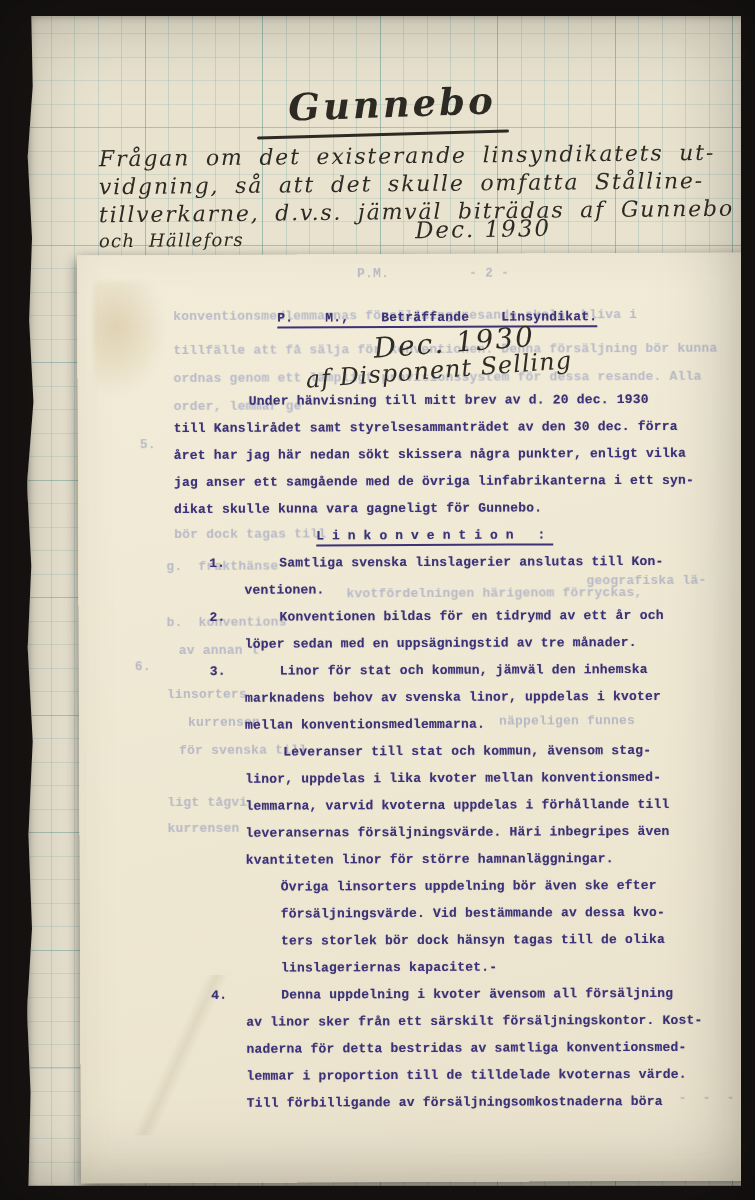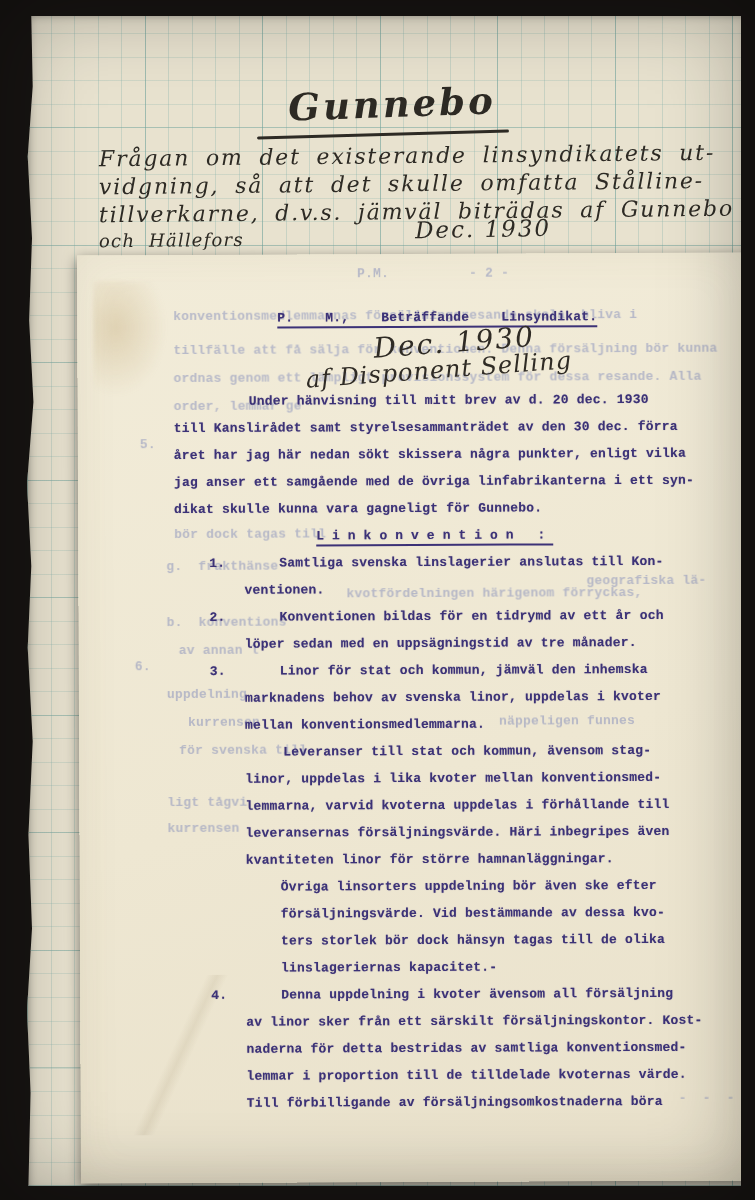--- a/index.html
+++ b/index.html
@@ -89,21 +89,21 @@
           <div class="ghost" style="left: 96px; top: 116px;">ordnas genom ett lämpligt provisionssystem för dessa resande. Alla</div>
           <div class="ghost" style="left: 96px; top: 144px;">order, lemmar ge</div>
           <div class="ghost" style="left: 62px; top: 182px;">5.</div>
           <div class="ghost" style="left: 96px; top: 272px;">bör dock tagas till</div>
           <div class="ghost" style="left: 508px; top: 276px; margin-top: 44px;">geografiska lä-</div>
           <div class="ghost" style="left: 88px; top: 304px;">g.  frakthänse</div>
           <div class="ghost" style="left: 268px; top: 332px;">kvotfördelningen härigenom förryckas,</div>
           <div class="ghost" style="left: 88px; top: 360px;">b.  konventions</div>
           <div class="ghost" style="left: 88px; top: 388px; margin-left: 12px;">av annan l</div>
           <div class="ghost" style="left: 56px; top: 404px;">6.</div>
-          <div class="ghost" style="left: 88px; top: 432px;">uppdelning</div>
+          <div class="ghost" style="left: 88px; top: 432px;">linsorters</div>
           <div class="ghost" style="left: 88px; top: 460px; margin-left: 21px;">kurrensen</div>
           <div class="ghost" style="left: 420px; top: 460px;">näppeligen funnes</div>
           <div class="ghost" style="left: 100px; top: 488px;">för svenska till</div>
           <div class="ghost" style="left: 88px; top: 540px; text-align: right;">ligt tågvi</div>
           <div class="ghost" style="left: 88px; top: 566px;">kurrensen</div>
           <div class="ghost" style="left: 598px; top: 838px;">-  -  -</div>
         </div>
 
       <div class="typed">
         <div class="memo-heading"><span class="hl">P.    M.,    Beträffande    Linsyndikat.</span></div>

